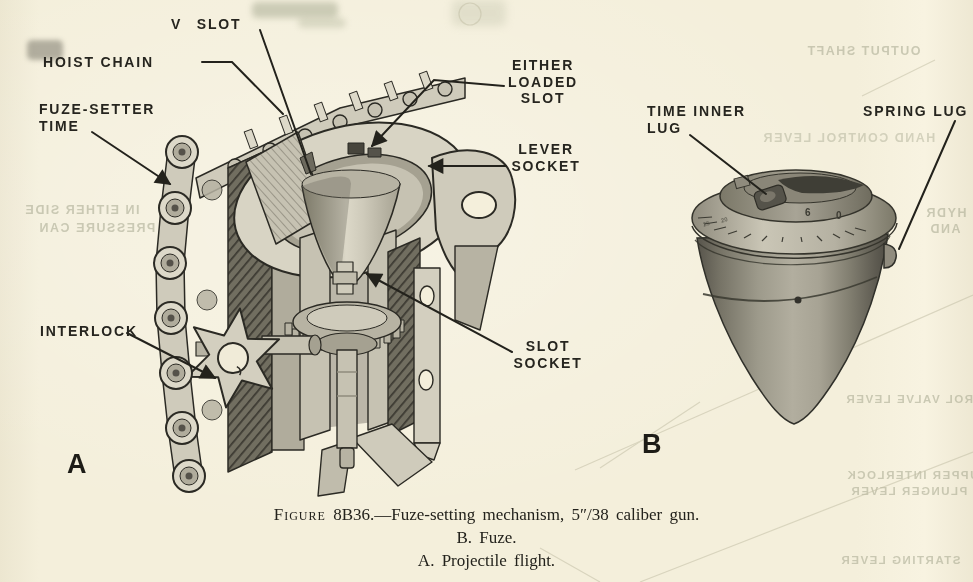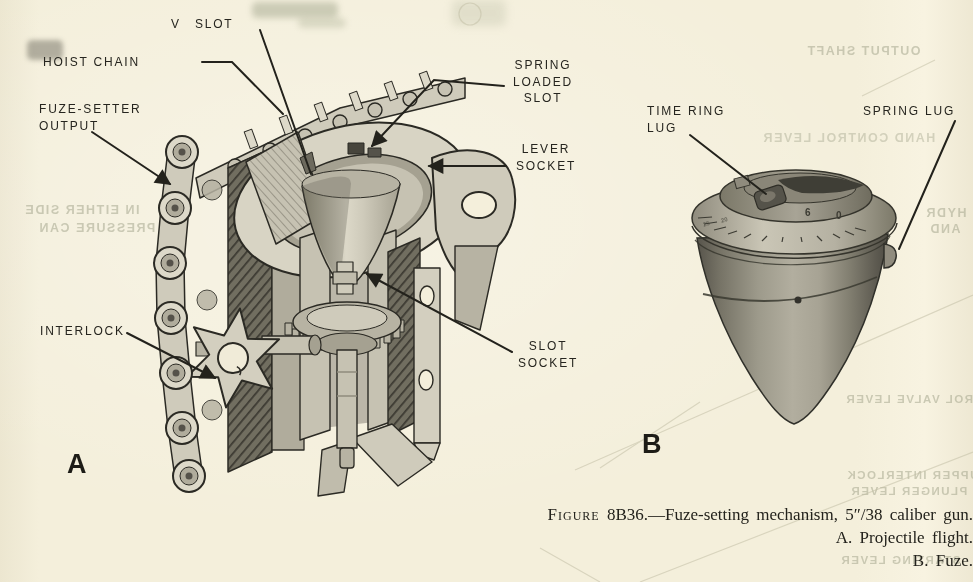--- a/index.html
+++ b/index.html
@@ -5,26 +5,26 @@
   html,body{margin:0;padding:0}
   body{width:973px;height:582px;overflow:hidden;position:relative;
        font-family:"Liberation Sans",sans-serif;background:#f4efdc}
   .page{position:absolute;inset:0;overflow:hidden;
     background:
       radial-gradient(ellipse at 35% 38%, rgba(255,255,255,.28), rgba(255,255,255,0) 62%),
       linear-gradient(90deg,#ece6d0 0,#f4efdb 4%,#f4efdb 88%,#f8f3e1 95%,#eee8d3 100%),
       #f4efdc;}
   .layer{position:absolute;inset:0}
   .z0{z-index:0}.z1{z-index:1}.z3{z-index:3}
-  .lbl{position:absolute;color:#26251f;font-weight:400;font-size:12px;
+  .lbl{position:absolute;color:#26251f;font-weight:700;font-size:14px;
        letter-spacing:1.8px;line-height:16.5px;white-space:nowrap}
   .lbl.ctr{text-align:center;white-space:normal}
   .vslot{word-spacing:9px}
   .part-letter{position:absolute;font-size:27px;font-weight:700;color:#1d1c17}
-  .caption{position:absolute;left:0;top:503px;width:973px;text-align:right;
+  .caption{position:absolute;left:0;top:503px;width:973px;text-align:center;
            font-family:"Liberation Serif",serif;font-size:17px;color:#23221c;
            line-height:23px;word-spacing:3px}
   .caption .fig{font-variant:small-caps;letter-spacing:1px}
   .bleed{position:absolute;transform:scaleX(-1);color:#9fa188;opacity:.5;
          filter:blur(.7px);font-weight:700;letter-spacing:1.5px;font-size:12.5px;
          line-height:15px;white-space:nowrap}
   .smudge{position:absolute;border-radius:5px}
   svg text{font-family:"Liberation Sans",sans-serif}
 </style>
 </head>
@@ -301,43 +301,43 @@
       <path d="M690,135 L766,194"></path>
       <path d="M955,121 L899,249"></path>
     </g>
   </svg>
 
   <div class="layer z3">
     <div class="lbl vslot" style="left:171px;top:16px">V SLOT</div>
     <div class="lbl" style="left:43px;top:54px">HOIST CHAIN</div>
     <div class="lbl" style="left:39px;top:101px">
       <div>FUZE-SETTER</div>
-      <div>OUTPUT</div>
+      <div>TIME</div>
     </div>
     <div class="lbl" style="left:40px;top:323px">INTERLOCK</div>
     <div class="lbl ctr" style="left:503px;top:57px;width:80px">
-      <div>SPRING</div>
+      <div>EITHER</div>
       <div>LOADED</div>
       <div>SLOT</div>
     </div>
     <div class="lbl ctr" style="left:508px;top:141px;width:76px">
       <div>LEVER</div>
       <div>SOCKET</div>
     </div>
     <div class="lbl ctr" style="left:510px;top:338px;width:76px">
       <div>SLOT</div>
       <div>SOCKET</div>
     </div>
     <div class="lbl" style="left:647px;top:103px">
-      <div>TIME RING</div>
+      <div>TIME INNER</div>
       <div>LUG</div>
     </div>
     <div class="lbl" style="left:863px;top:103px">SPRING LUG</div>
     <div class="part-letter" style="left:67px;top:449px">A</div>
     <div class="part-letter" style="left:642px;top:429px">B</div>
 
     <div class="caption">
       <div><span class="fig">Figure</span> <span>8B36.—Fuze-setting mechanism, 5″/38 caliber gun.</span></div>
+      <div>B. Fuze.</div>
       <div>A. Projectile flight.</div>
-      <div>B. Fuze.</div>
     </div>
   </div>
 </div>
 
 </body></html>

